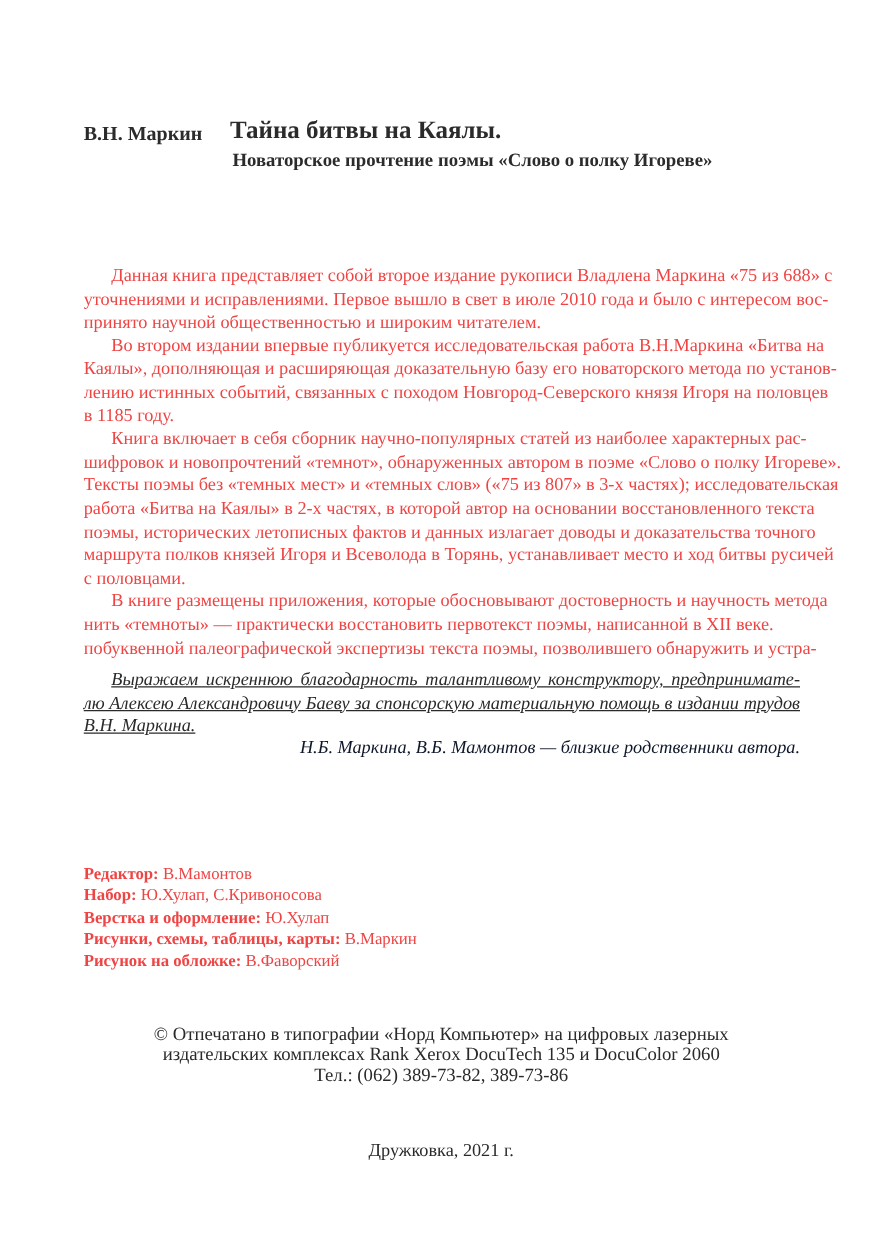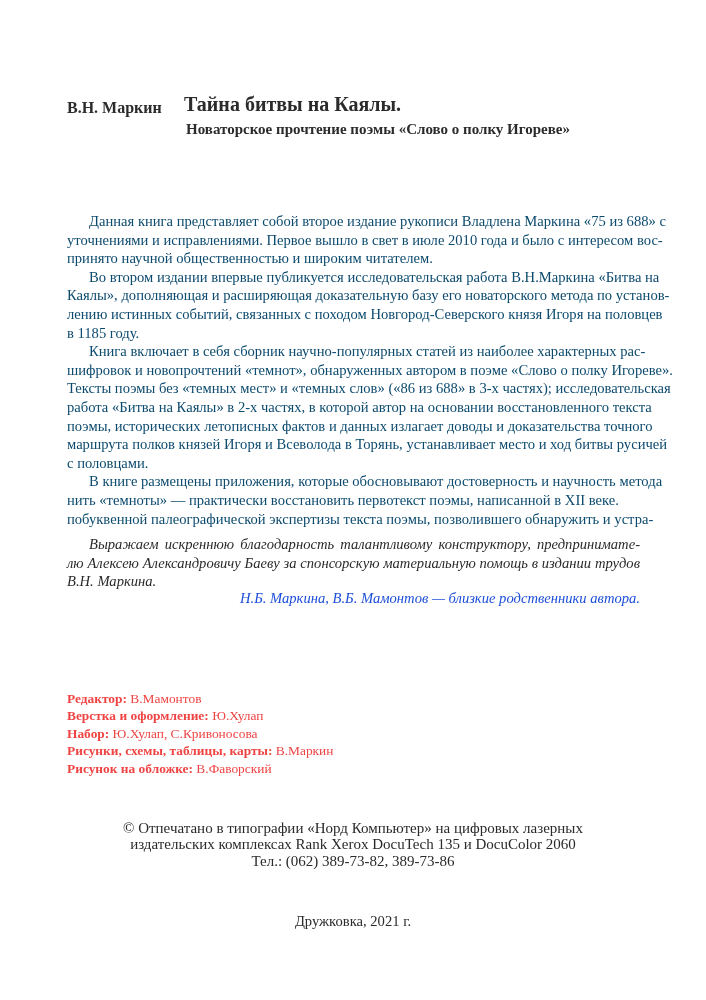--- a/index.html
+++ b/index.html
@@ -55,21 +55,21 @@
       white-space: nowrap;
     }
     .body-text {
       position: absolute;
       left: 67px;
       top: 212px;
       width: 573px;
       font-size: 14.6px;
       line-height: 18.6px;
       text-align: justify;
-      color: #0c4a6e;
+      color: #ef4444;
     }
     .body-text p {
       margin: 0;
       text-indent: 0;
     }
     .line {
       display: block;
       text-align: justify;
       text-align-last: justify;
       white-space: nowrap;
@@ -79,28 +79,29 @@
     }
     .thanks {
       position: absolute;
       left: 67px;
       top: 535px;
       width: 573px;
       font-style: italic;
       font-size: 14.6px;
       line-height: 18.6px;
       color: #2a2a2a;
+      text-decoration: underline;
     }
     .signature {
       position: absolute;
       right: 66px;
       top: 590px;
       font-style: italic;
       font-size: 14.6px;
-      color: #1d4ed8;
+      color: #0f172a;
       white-space: nowrap;
     }
     .credits {
       position: absolute;
       left: 67px;
       top: 690px;
       font-size: 13.4px;
       line-height: 17.4px;
       color: #ef4444;
     }
@@ -152,21 +153,21 @@
     </p>
     <p>
       <span class="line" style="padding-left:22px">Во втором издании впервые публикуется исследовательская работа В.Н.Маркина «Битва на</span>
       <span class="line">Каялы», дополняющая и расширяющая доказательную базу его новаторского метода по установ-</span>
       <span class="line">лению истинных событий, связанных с походом Новгород-Северского князя Игоря на половцев</span>
       <span class="line last">в 1185 году.</span>
     </p>
     <p>
       <span class="line" style="padding-left:22px">Книга включает в себя сборник научно-популярных статей из наиболее характерных рас-</span>
       <span class="line">шифровок и новопрочтений «темнот», обнаруженных автором в поэме «Слово о полку Игореве».</span>
-      <span class="line">Тексты поэмы без «темных мест» и «темных слов» («86 из 688» в 3-х частях); исследовательская</span>
+      <span class="line">Тексты поэмы без «темных мест» и «темных слов» («75 из 807» в 3-х частях); исследовательская</span>
       <span class="line">работа «Битва на Каялы» в 2-х частях, в которой автор на основании восстановленного текста</span>
       <span class="line">поэмы, исторических летописных фактов и данных излагает доводы и доказательства точного</span>
       <span class="line">маршрута полков князей Игоря и Всеволода в Торянь, устанавливает место и ход битвы русичей</span>
       <span class="line last">с половцами.</span>
     </p>
     <p>
       <span class="line" style="padding-left:22px">В книге размещены приложения, которые обосновывают достоверность и научность метода</span>
       <span class="line last">нить «темноты» — практически восстановить первотекст поэмы, написанной в XII веке.</span>
       <span class="line">побуквенной палеографической экспертизы текста поэмы, позволившего обнаружить и устра-</span>
     </p>
@@ -177,24 +178,24 @@
     <span class="line">лю Алексею Александровичу Баеву за спонсорскую материальную помощь в издании трудов</span>
     <span class="line last">В.Н. Маркина.</span>
   </div>
   <div class="signature">Н.Б. Маркина, В.Б. Мамонтов — близкие родственники автора.</div>
 
   <div class="credits">
     <div class="credit-row">
       <span class="credit-label">Редактор:</span><span> В.Мамонтов</span>
     </div>
     <div class="credit-row">
+      <span class="credit-label">Набор:</span><span> Ю.Хулап, С.Кривоносова</span>
+    </div>
+    <div class="credit-row">
       <span class="credit-label">Верстка и оформление:</span><span> Ю.Хулап</span>
-    </div>
-    <div class="credit-row">
-      <span class="credit-label">Набор:</span><span> Ю.Хулап, С.Кривоносова</span>
     </div>
     <div class="credit-row">
       <span class="credit-label">Рисунки, схемы, таблицы, карты:</span><span> В.Маркин</span>
     </div>
     <div class="credit-row">
       <span class="credit-label">Рисунок на обложке:</span><span> В.Фаворский</span>
     </div>
   </div>
 
   <div class="imprint">

